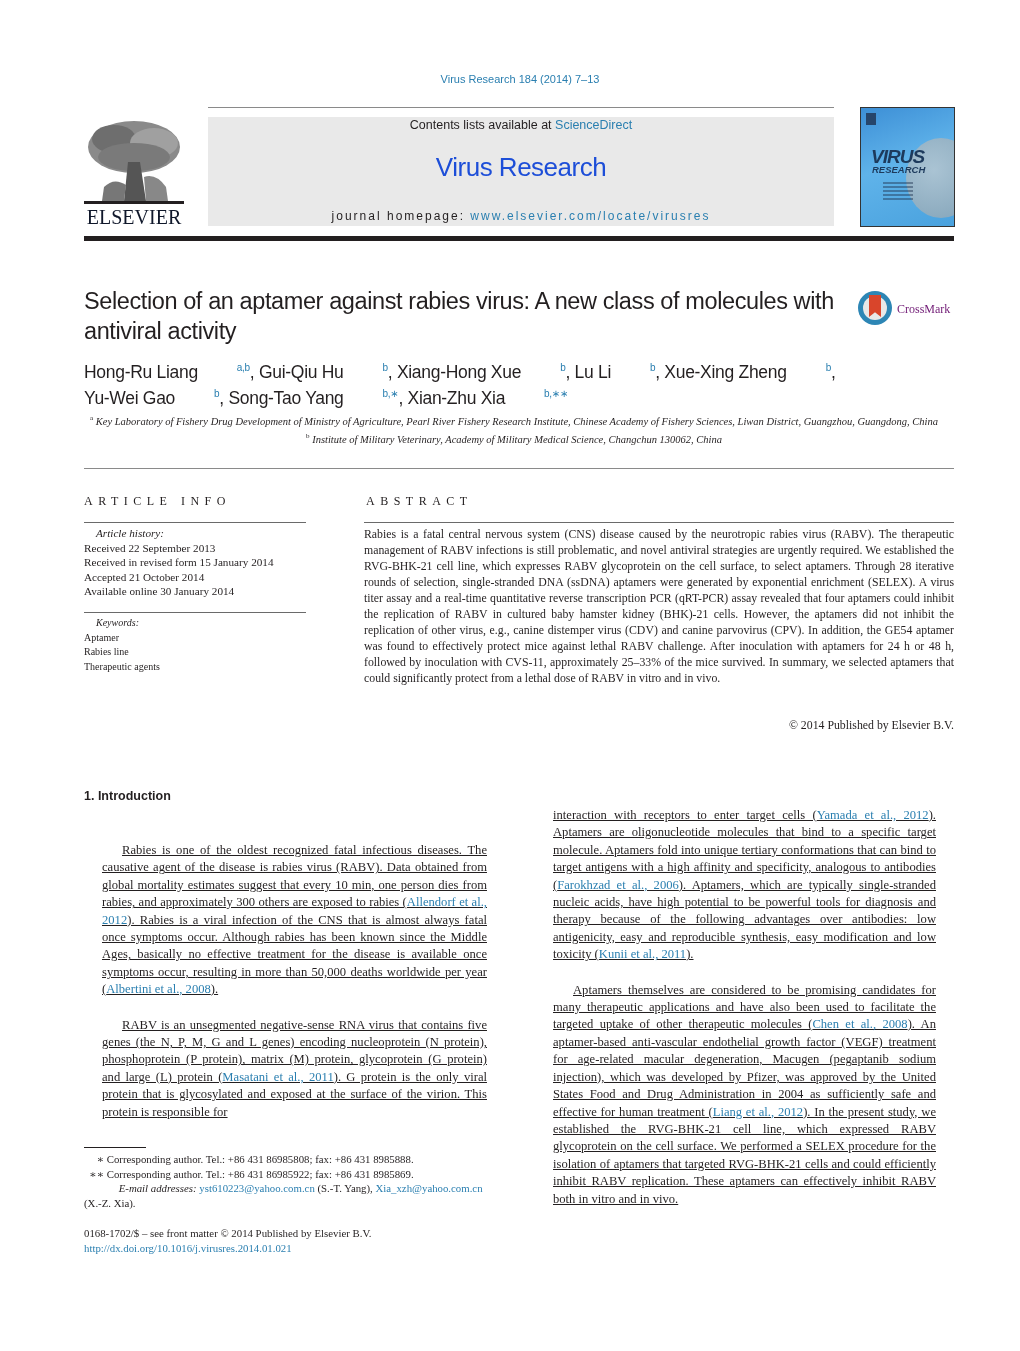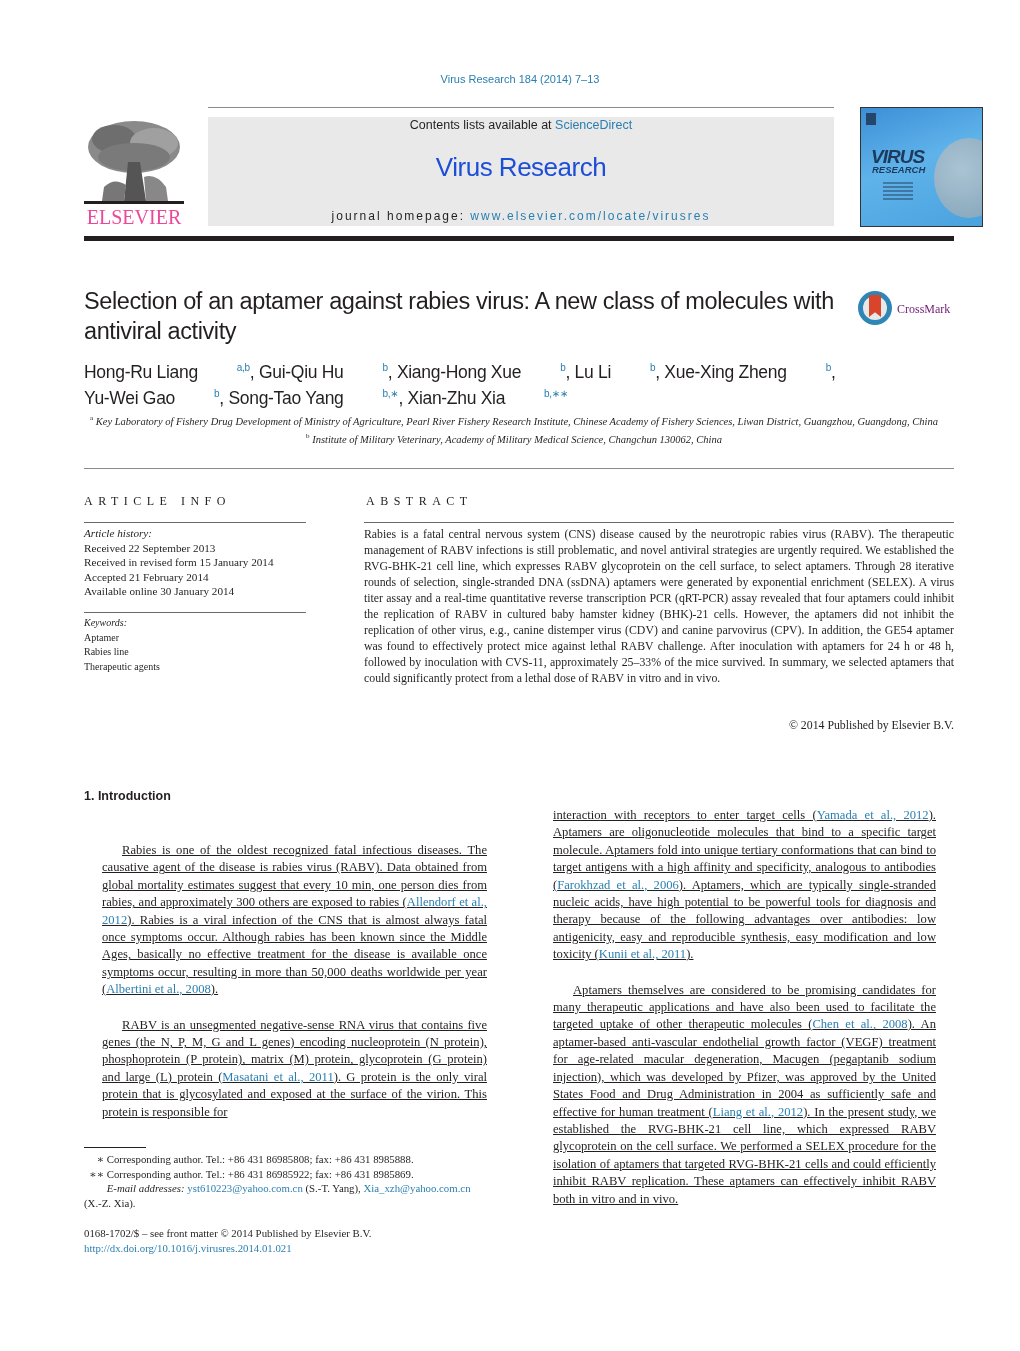--- a/index.html
+++ b/index.html
@@ -7,26 +7,26 @@
     width: 1020px; height: 1351px; position: relative; overflow: hidden;
     font-family: "Liberation Serif", "DejaVu Serif", serif; color: #231f20;
   }
   a, .link { color: #2a7fb0; text-decoration: none; }
   .abs { position: absolute; }
 
   
   #journal-ref { left: 0; width: 1040px; top: 73px; text-align: center; font-family: "Liberation Sans", sans-serif; font-size: 11px; color: #2a7fb0; }
   #top-rule { left: 208px; top: 107px; width: 626px; height: 1px; background: #8a8a8a; }
   #elsevier-logo { left: 84px; top: 117px; width: 100px; height: 110px; }
-  #elsevier-word { left: 84px; top: 206px; width: 100px; text-align: center; font-size: 20px; color: #ec4899; letter-spacing: 0px; font-family: "Liberation Serif", serif; }
+  #elsevier-word { left: 84px; top: 206px; width: 100px; text-align: center; font-size: 20px; color: #0f172a; letter-spacing: 0px; font-family: "Liberation Serif", serif; }
   #masthead { left: 208px; top: 117px; width: 626px; height: 109px; background: #e9e9e9; }
   #contents-line { left: 208px; top: 118px; width: 626px; text-align: center; font-family: "Liberation Sans", sans-serif; font-size: 12.5px; color: #231f20; }
   #journal-name { left: 208px; top: 152px; width: 626px; text-align: center; font-size: 26px; color: #1d4ed8; font-family: "Liberation Sans", sans-serif; font-stretch: condensed; letter-spacing: -0.5px; }
   #homepage-line { left: 208px; top: 209px; width: 626px; text-align: center; font-family: "Liberation Sans", sans-serif; font-size: 12px; letter-spacing: 2px; color: #231f20; }
-  #cover { left: 860px; top: 107px; width: 93px; height: 118px; border: 1px solid #333; background: linear-gradient(160deg, #3d8fd6 0%, #5fb3ea 45%, #4aa2de 100%); overflow: hidden; padding-left: 28px; }
+  #cover { left: 860px; top: 107px; width: 93px; height: 118px; border: 1px solid #333; background: linear-gradient(160deg, #3d8fd6 0%, #5fb3ea 45%, #4aa2de 100%); overflow: hidden; }
   #cover .blob { position: absolute; right: -22px; top: 30px; width: 70px; height: 80px; border-radius: 50%; background: radial-gradient(circle at 40% 40%, #b8c7d0, #8ca3b1); opacity: 0.85; }
   #cover .title1 { position: absolute; left: 10px; top: 38px; font-family: "Liberation Sans", sans-serif; font-weight: bold; font-style: italic; font-size: 19px; color: #1d3a5c; letter-spacing: -1px; }
   #cover .title2 { position: absolute; left: 11px; top: 56px; font-family: "Liberation Sans", sans-serif; font-weight: bold; font-style: italic; font-size: 9.5px; color: #1d3a5c; }
   #cover .mini { position: absolute; left: 5px; top: 5px; width: 10px; height: 12px; background: #26456b; }
   #cover .lines { position: absolute; left: 22px; top: 72px; width: 30px; }
   #cover .lines i { display: block; height: 2px; margin: 2px 0; background: rgba(30,50,80,0.45); }
   #thick-rule { left: 84px; top: 236px; width: 870px; height: 5px; background: #231f20; }
 
   
   #title { left: 84px; top: 286px; width: 760px; font-family: "Liberation Sans", sans-serif; font-stretch: condensed; font-size: 23.5px; line-height: 30px; color: #231f20; letter-spacing: -0.4px; }
@@ -44,21 +44,21 @@
 
   
   .sec-head { font-size: 12px; letter-spacing: 5.5px; color: #231f20; }
   #info-head { left: 84px; top: 494px; }
   #abs-head { left: 366px; top: 494px; }
   #info-rule1 { left: 84px; top: 522px; width: 222px; height: 1px; background: #6a6a6a; }
   #info-rule2 { left: 84px; top: 612px; width: 222px; height: 1px; background: #6a6a6a; }
   #abs-rule { left: 364px; top: 522px; width: 590px; height: 1px; background: #6a6a6a; }
   #history { left: 84px; top: 526px; width: 222px; font-size: 11.2px; line-height: 14.5px; }
   #keywords { left: 84px; top: 616px; width: 222px; font-size: 10px; line-height: 14.5px; }
-  .ital { font-style: italic; }
+  .ital { font-style: italic; margin-left: 12px; }
 
   #abstract { left: 364px; top: 526px; width: 590px; font-size: 11.8px; line-height: 16px; text-align: justify; }
   #copyright { left: 364px; top: 718px; width: 590px; text-align: right; font-size: 11.8px; }
 
   
   #intro-head { left: 84px; top: 789px; font-family: "Liberation Sans", sans-serif; font-weight: bold; font-size: 12.5px; }
   .col { font-size: 12.6px; line-height: 17.4px; text-align: justify; }
   .col p { margin: 18px; text-indent: 20px; text-decoration: underline; }
   #col-left { left: 84px; top: 824px; width: 421px; }
   #col-right { left: 535px; top: 789px; width: 419px; }
@@ -124,21 +124,21 @@
   <div><sup>b</sup> <span>Institute of Military Veterinary, Academy of Military Medical Science, Changchun 130062, China</span></div>
 </div>
 <div id="mid-rule" class="abs"></div>
 
 <div id="info-head" class="abs sec-head">ARTICLE INFO</div>
 <div id="info-rule1" class="abs"></div>
 <div id="history" class="abs">
   <div class="ital">Article history:</div>
   <div>Received 22 September 2013</div>
   <div>Received in revised form 15 January 2014</div>
-  <div>Accepted 21 February 2014</div>
+  <div>Accepted 21 October 2014</div>
   <div>Available online 30 January 2014</div>
 </div>
 <div id="info-rule2" class="abs"></div>
 <div id="keywords" class="abs">
   <div class="ital">Keywords:</div>
   <div>Aptamer</div>
   <div>Rabies line</div>
   <div>Therapeutic agents</div>
 </div>
 

